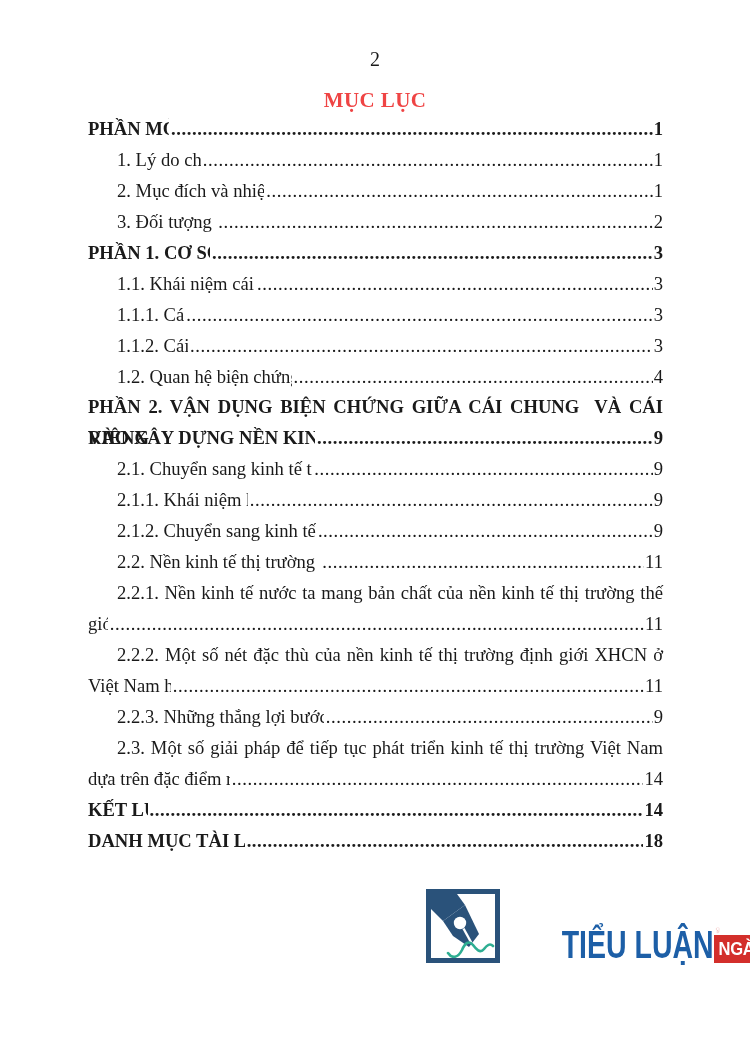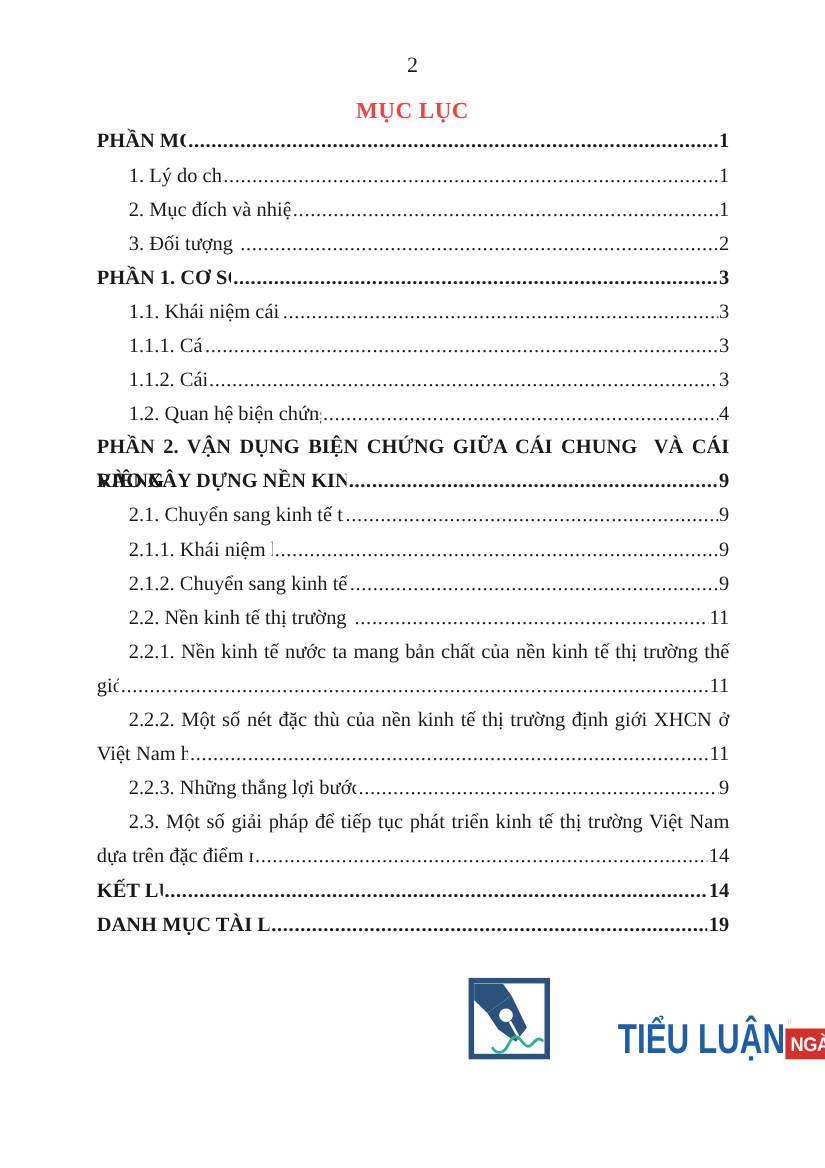--- a/index.html
+++ b/index.html
@@ -164,21 +164,21 @@
 
     <div class="r b">
       <span class="txt">KẾT LUẬN</span>
       <span class="leader"></span>
       <span class="pg">14</span>
     </div>
 
     <div class="r b">
       <span class="txt">DANH MỤC TÀI LIỆU THAM KHẢO</span>
       <span class="leader"></span>
-      <span class="pg">19</span>
+      <span class="pg">18</span>
     </div>
 
   </div>
 
   <div class="logo">
     <div class="logo-icon">
       <svg viewBox="0 0 64 64" xmlns="http://www.w3.org/2000/svg">
         <polygon points="0,0 26,0 34,11 12,27 0,15" fill="#2A527A"></polygon>
         <polygon points="12,27 34,11 48,40 38,53 22,42" fill="#2A527A"></polygon>
         <circle cx="29" cy="29" r="6.2" fill="#ffffff"></circle>

